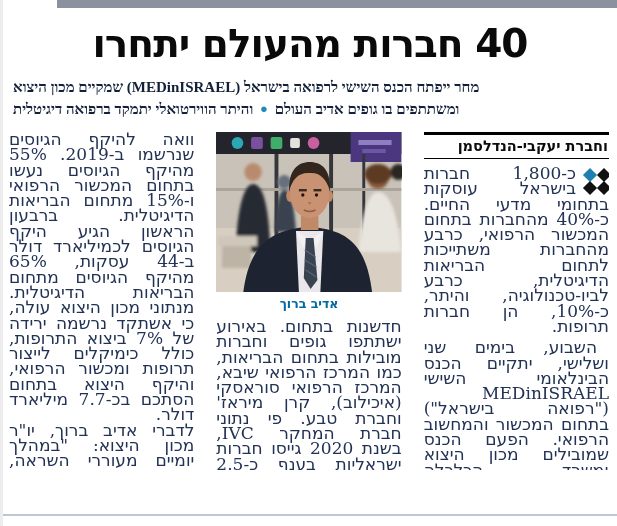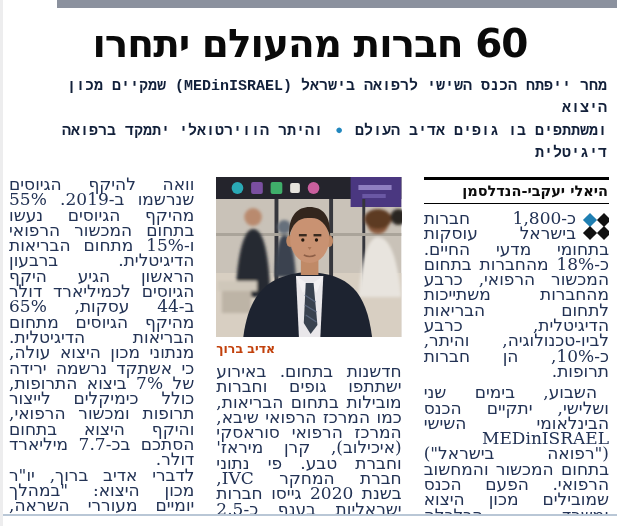--- a/index.html
+++ b/index.html
@@ -23,22 +23,22 @@
     text-align:center;
     font-family:"DejaVu Sans",sans-serif;
     font-weight:bold;
     font-size:39px;
     line-height:44px;
     letter-spacing:-1px;
     color:#0a0a0a;
   }
   .subhead{
     margin:10px 10px 0 10px;
-    text-align:right;
-    font-family:Liberation Mono, monospace;
+    text-align:left;
+    font-family:Liberation Serif, serif;
     font-weight:bold;
     font-size:15px;
     line-height:22px;
     color:#12203a;
   }
   .subhead .bullet{
     color:#2187be;
     font-size:13px;
     padding:0 3px;
     vertical-align:1px;
@@ -89,62 +89,62 @@
   .photo{
     width:100%;
     height:160px;
     line-height:0;
   }
   .photo svg{width:100%;height:100%;}
   figcaption{
     font-family:"DejaVu Sans",sans-serif;
     font-weight:bold;
     font-size:12.5px;
-    color:#c2410c;
-    text-align:left;
+    color:#0369a1;
+    text-align:center;
     margin-top:4px;
   }
   .bottom-rule{
     position:absolute;
     top:514px;right:0;
     width:100%;height:2px;
     background:#b9c7d6;
   }
 </style>
 </head>
 <body>
 
 <div class="page">
 
   <div class="topbar"></div>
 
   <h1 class="headline">
-    <span>60 חברות מהעולם יתחרו</span><br>
+    <span>40 חברות מהעולם יתחרו</span><br>
   </h1>
 
   <div class="subhead">
     <span>מחר ייפתח הכנס השישי לרפואה בישראל (MEDinISRAEL) שמקיים מכון היצוא</span><br>
     <span>ומשתתפים בו גופים אדיב העולם</span>
     <span class="bullet">●</span>
     <span>והיתר הווירטואלי יתמקד ברפואה דיגיטלית</span>
   </div>
 
   <div class="columns">
 
     <div class="col">
       <div class="byline-box">
-        <span>היאלי יעקבי-הנדלסמן</span>
+        <span>וחברת יעקבי-הנדלסמן</span>
       </div>
       <p>
         <span class="ornament">
           <i class="d1"></i>
             <i class="d2"></i>
             <i class="d3"></i>
             <i class="d4"></i>
-        </span><span>כ-1,800 חברות בישראל עוסקות בתחומי מדעי החיים. כ-18% מהחברות בתחום המכשור הרפואי, כרבע מהחברות משתייכות לתחום הבריאות הדיגיטלית, כרבע לביו-טכנולוגיה, והיתר, כ-10%, הן חברות תרופות.</span>
+        </span><span>כ-1,800 חברות בישראל עוסקות בתחומי מדעי החיים. כ-40% מהחברות בתחום המכשור הרפואי, כרבע מהחברות משתייכות לתחום הבריאות הדיגיטלית, כרבע לביו-טכנולוגיה, והיתר, כ-10%, הן חברות תרופות.</span>
       </p>
       <p class="indent">השבוע, בימים שני ושלישי, יתקיים הכנס הבינלאומי השישי MEDinISRAEL ("רפואה בישראל") בתחום המכשור והמחשוב הרפואי. הפעם הכנס שמובילים מכון היצוא ומשרד הכלכלה והתעשייה יתקיים במתכונת וירטואלית ובשיתוף משרד הבריאות, רשות החדשנות ומשרד החוץ. בעקבות השנה האחרונה, הכנס יתמקד בחידושים בתחומי הרפואה הדיגיטלית. קרן סנארה ונצ'רס תערוך תחרות בין 30 חברות על</p>
     </div>
 
     <div class="col">
       <figure>
         <div class="photo">
           <svg viewBox="0 0 190 160" preserveAspectRatio="none">
             <defs>
               <filter id="blurbg" x="-10%" y="-10%" width="120%" height="120%">

